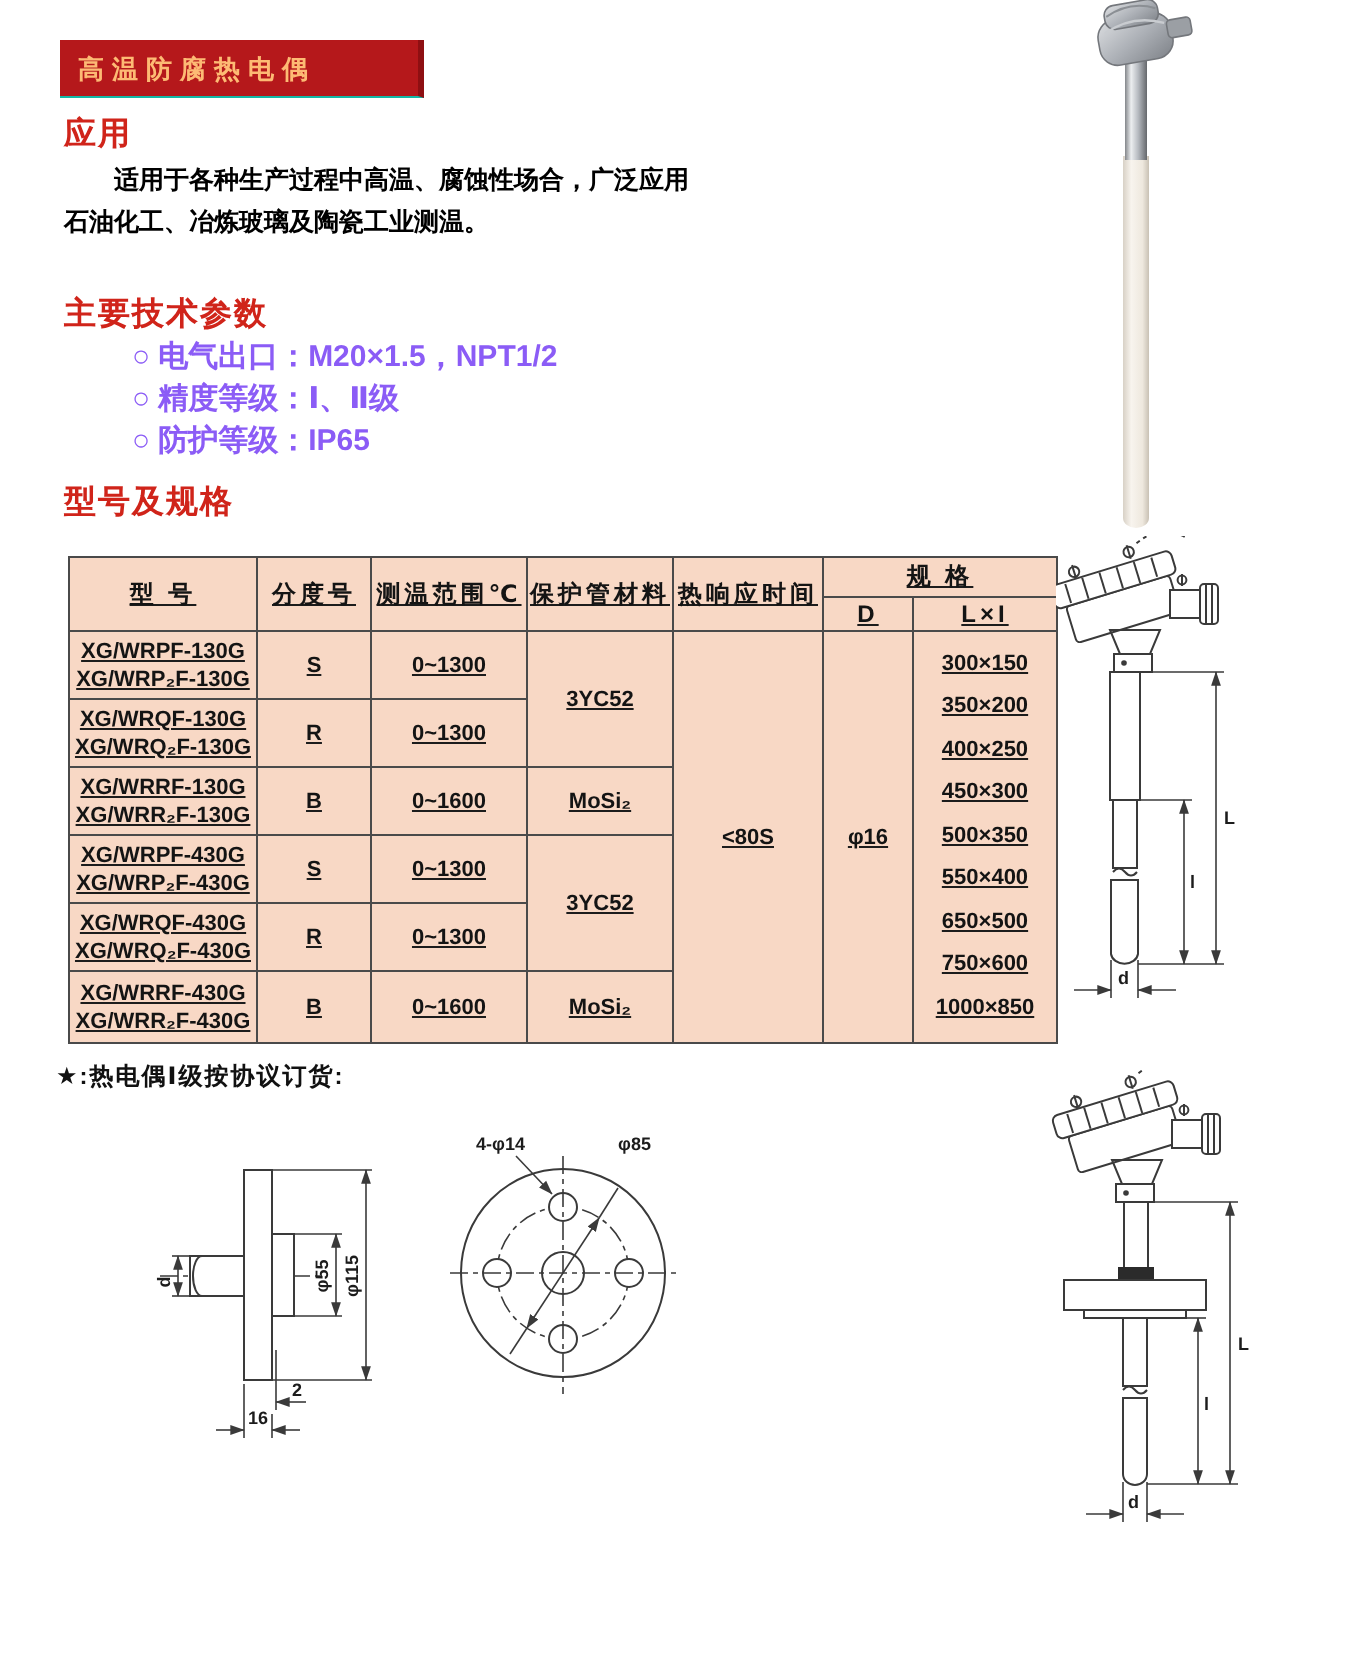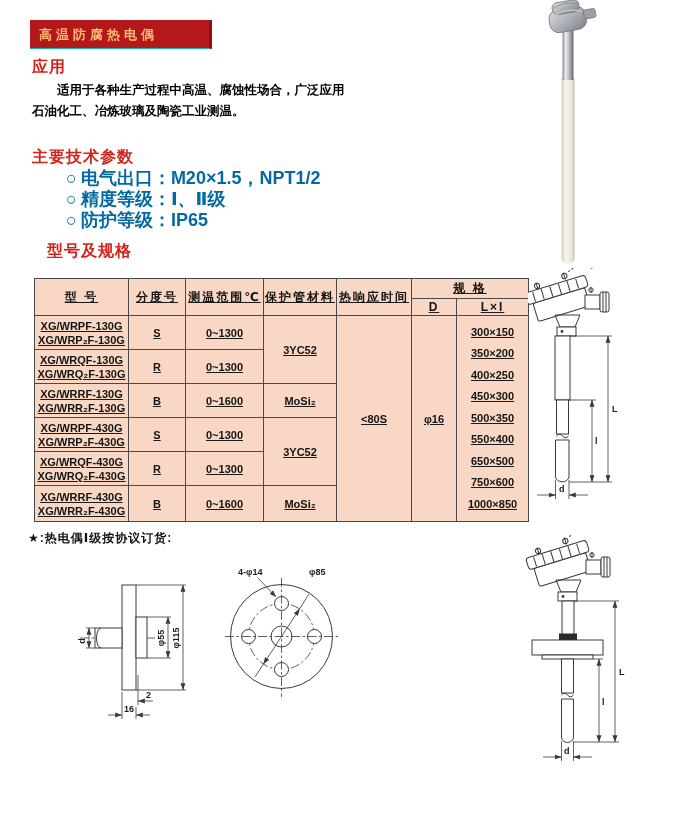--- a/index.html
+++ b/index.html
@@ -10,21 +10,21 @@
   .abs{position:absolute;}
   .banner{
     left:30px;top:20px;width:182px;height:29px;background:#b5181b;
     color:#fdba74;font-size:13px;font-weight:bold;letter-spacing:4px;
     line-height:29px;padding-left:9px;box-sizing:border-box;
     border-right:3px solid #8e0f12;border-bottom:1px solid #14b8a6;
   }
   .sec-head{color:#d0241a;font-size:16px;font-weight:bold;letter-spacing:1px;}
   .body-text{font-size:12.5px;font-weight:bold;line-height:21px;color:#000000;}
   .indent{display:inline-block;width:25px;}
-  .bullets div{font-size:18px;font-weight:bold;line-height:21px;color:#0369a1;}
+  .bullets div{font-size:15px;font-weight:bold;line-height:21px;color:#8b5cf6;}
   .bullets .ring{font-weight:normal;margin-right:4px;}
   .footnote{font-size:12px;font-weight:bold;color:#111;letter-spacing:1px;}
 
   table.spec{
     border-collapse:collapse;table-layout:fixed;
     background:#f8d8c5;
   }
   table.spec th,table.spec td{
     border:1px solid #4a4a4a;text-align:center;vertical-align:middle;
     padding:0;font-weight:bold;color:#141414;
@@ -92,21 +92,21 @@
     <span>石油化工、冶炼玻璃及陶瓷工业测温。</span>
   </div>
 
   <div class="abs sec-head" style="left:32px;top:147px;text-align:right;">主要技术参数</div>
   <div class="abs bullets" style="left:66px;top:168px;">
     <div><span class="ring">○</span><span>电气出口：M20×1.5，NPT1/2</span></div>
     <div><span class="ring">○</span><span>精度等级：Ⅰ、Ⅱ级</span></div>
     <div><span class="ring">○</span><span>防护等级：IP65</span></div>
   </div>
 
-  <div class="abs sec-head" style="left:32px;top:241px;margin-left:15px;">型号及规格</div>
+  <div class="abs sec-head" style="left:32px;top:241px;">型号及规格</div>
 
   <table class="spec abs" style="left:34px;top:278px;width:494px;text-decoration:underline;">
     <colgroup>
       <col style="width:94px">
         <col style="width:57px">
         <col style="width:78px">
       <col style="width:73px">
         <col style="width:75px">
         <col style="width:45px">
         <col style="width:72px">

